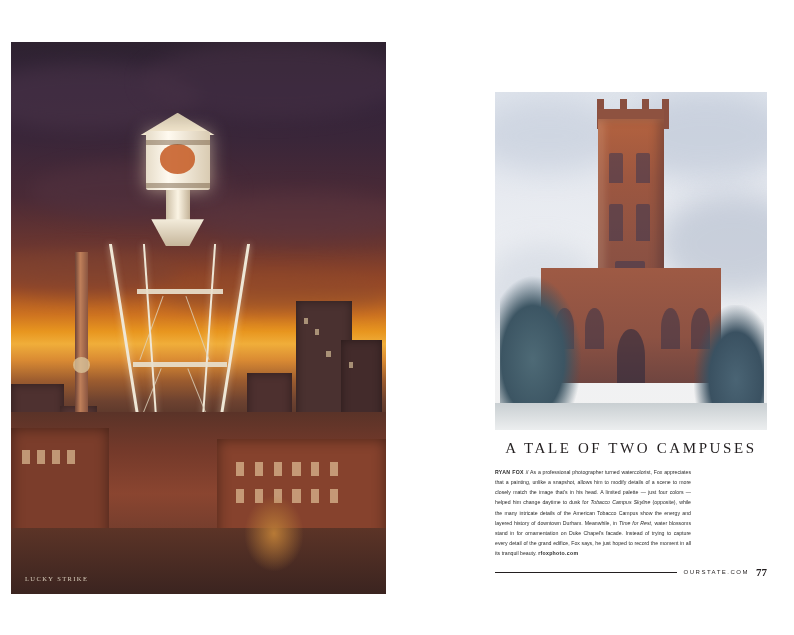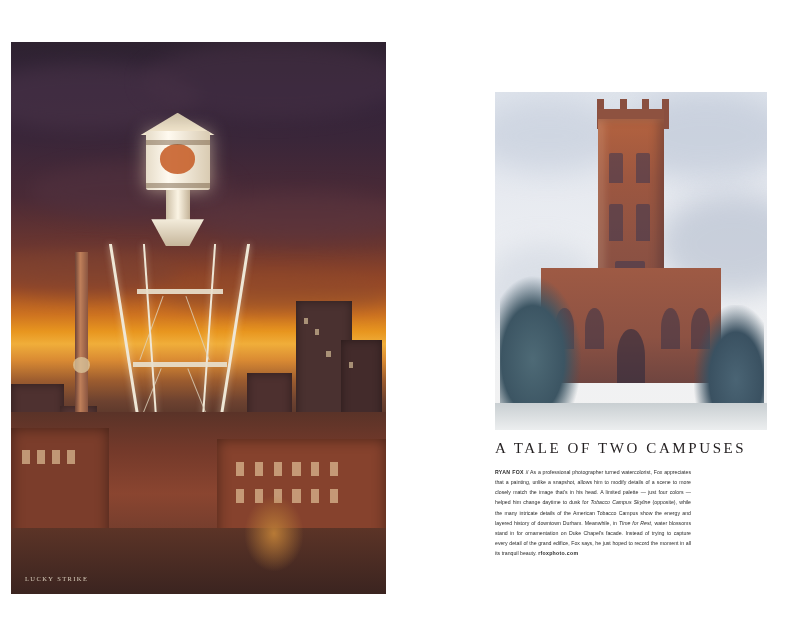--- a/index.html
+++ b/index.html
@@ -326,21 +326,21 @@
     width: 100%;
     height: 8%;
     background: linear-gradient(to bottom, #c9cfd2, #eceeef);
   }
 
   .article-title {
     position: absolute;
     left: 98px;
     top: 440px;
     width: 272px;
-    text-align: left;
+    text-align: center;
     font-family: "Liberation Serif", serif;
     font-size: 15px;
     letter-spacing: 2.6px;
     color: #231f20;
   }
 
   .article-body {
     position: absolute;
     left: 98px;
     top: 467px;
@@ -496,15 +496,20 @@
 
     <div class="article-title">A TALE OF TWO CAMPUSES</div>
 
     <div class="article-body">
       <b>RYAN FOX</b>
       <span class="byline-dash">//</span>
       <span>As a professional photographer turned watercolorist, Fox appreciates that a painting, unlike a snapshot, allows him to modify details of a scene to more closely match the image that's in his head.</span>
       <span>A limited palette — just four colors — helped him change daytime to dusk for </span><i>Tobacco Campus Skyline</i><span> (opposite), while the many intricate details of the American Tobacco Campus show the energy and layered history of downtown Durham. Meanwhile, in </span><i>Time for Rest</i><span>, water blossoms stand in for ornamentation on Duke Chapel's facade. Instead of trying to capture every detail of the grand edifice, Fox says, he just hoped to record the moment in all its tranquil beauty. </span><b>rfoxphoto.com</b>
     </div>
 
+    <div class="footer">
+      <div class="footer-rule"></div>
+      <div class="footer-brand">OURSTATE.COM</div>
+      <div class="footer-page">77</div>
+    </div>
 
   </div>
 </div>
 
 </body></html>

